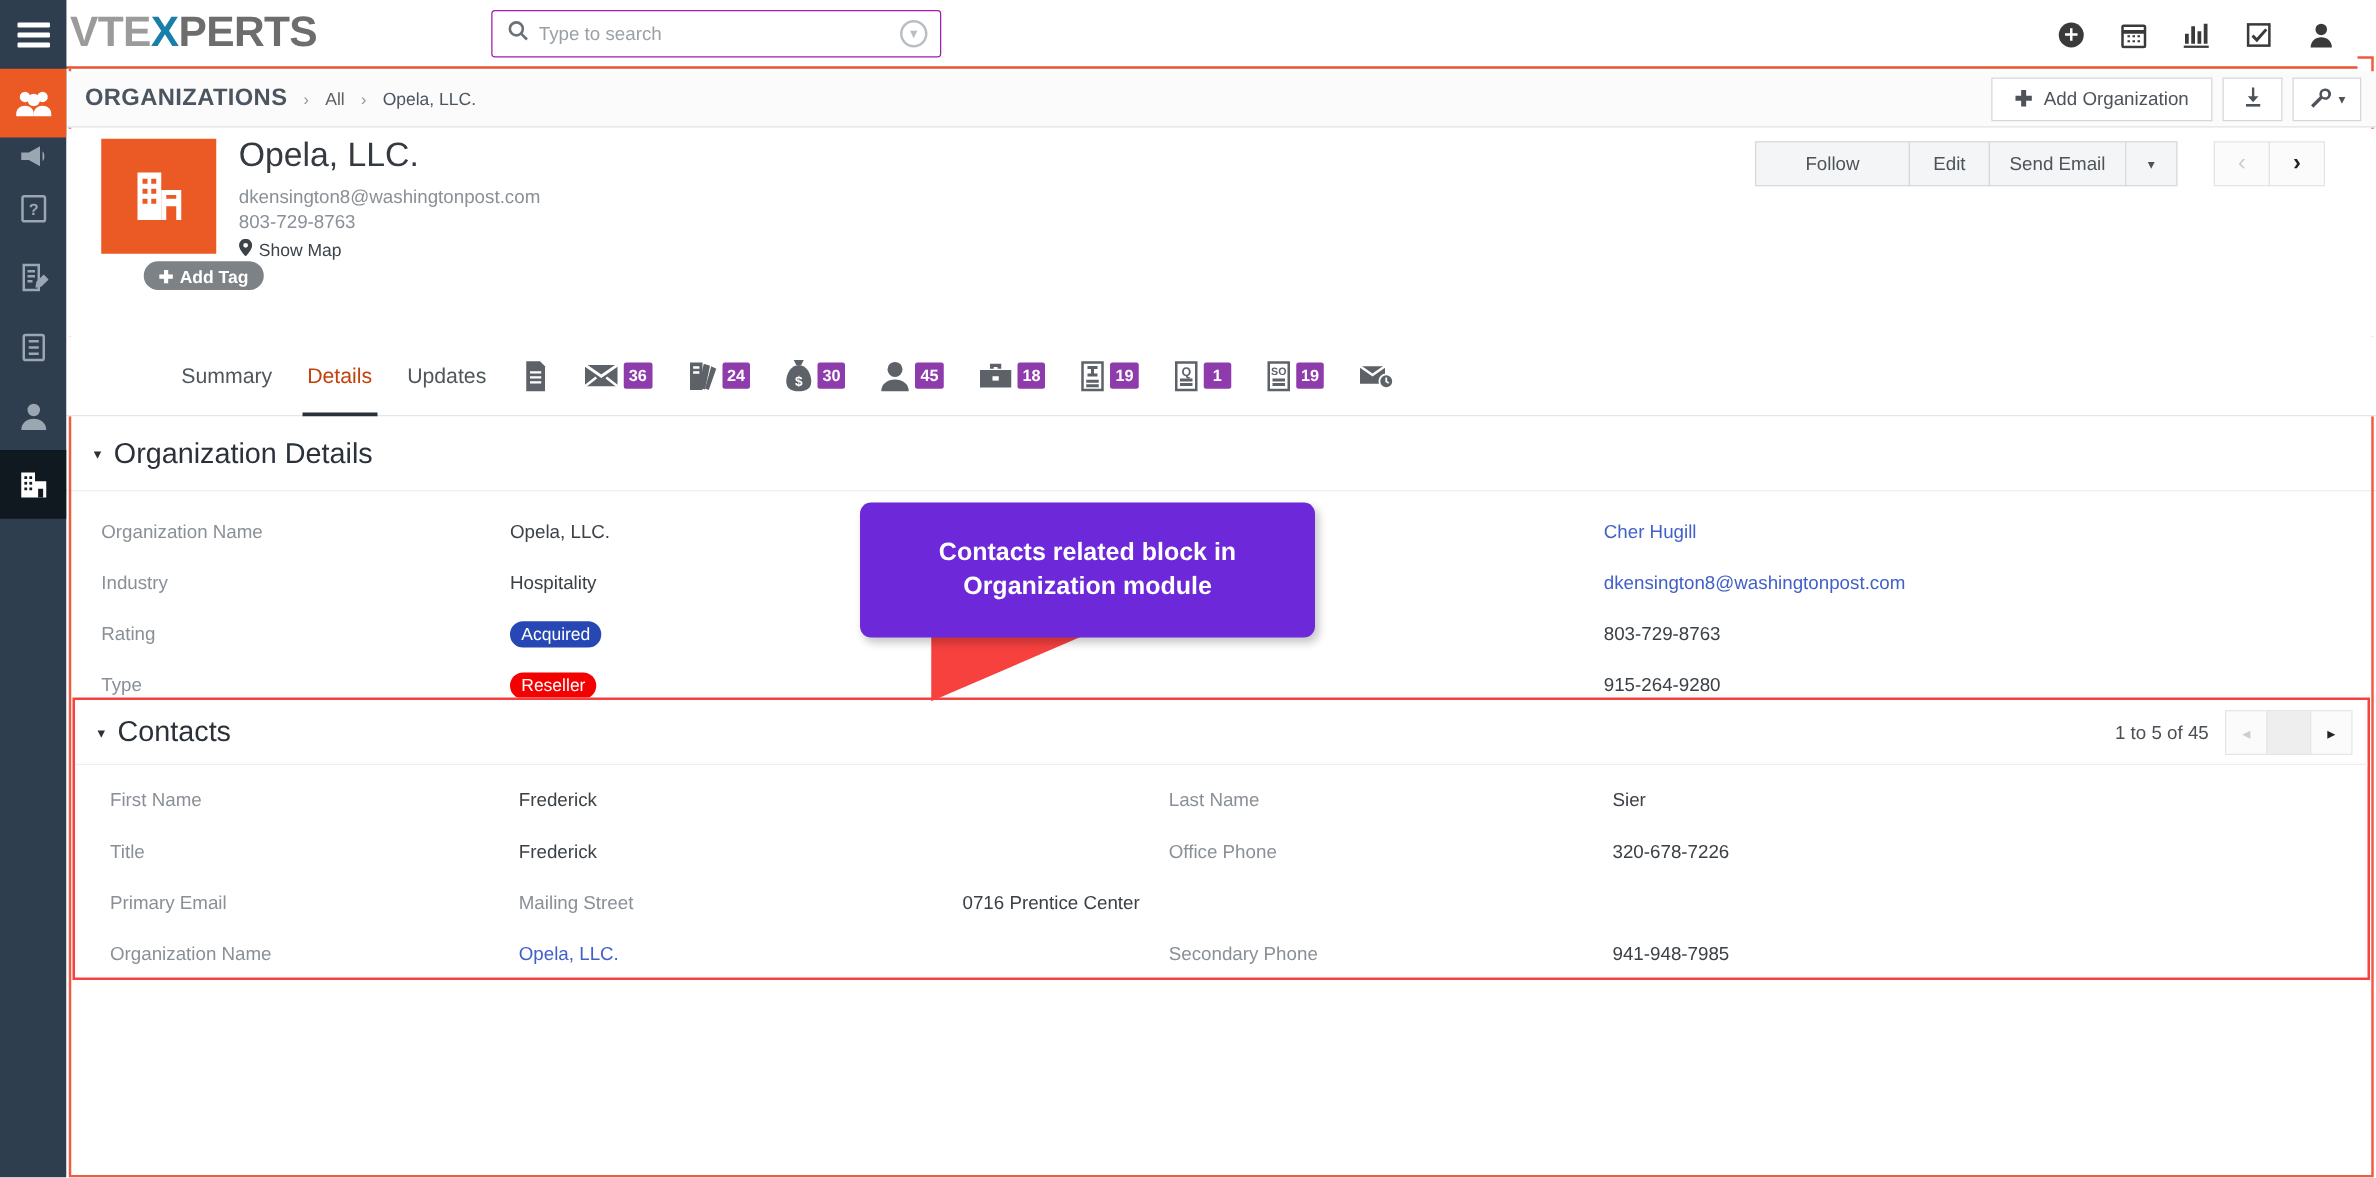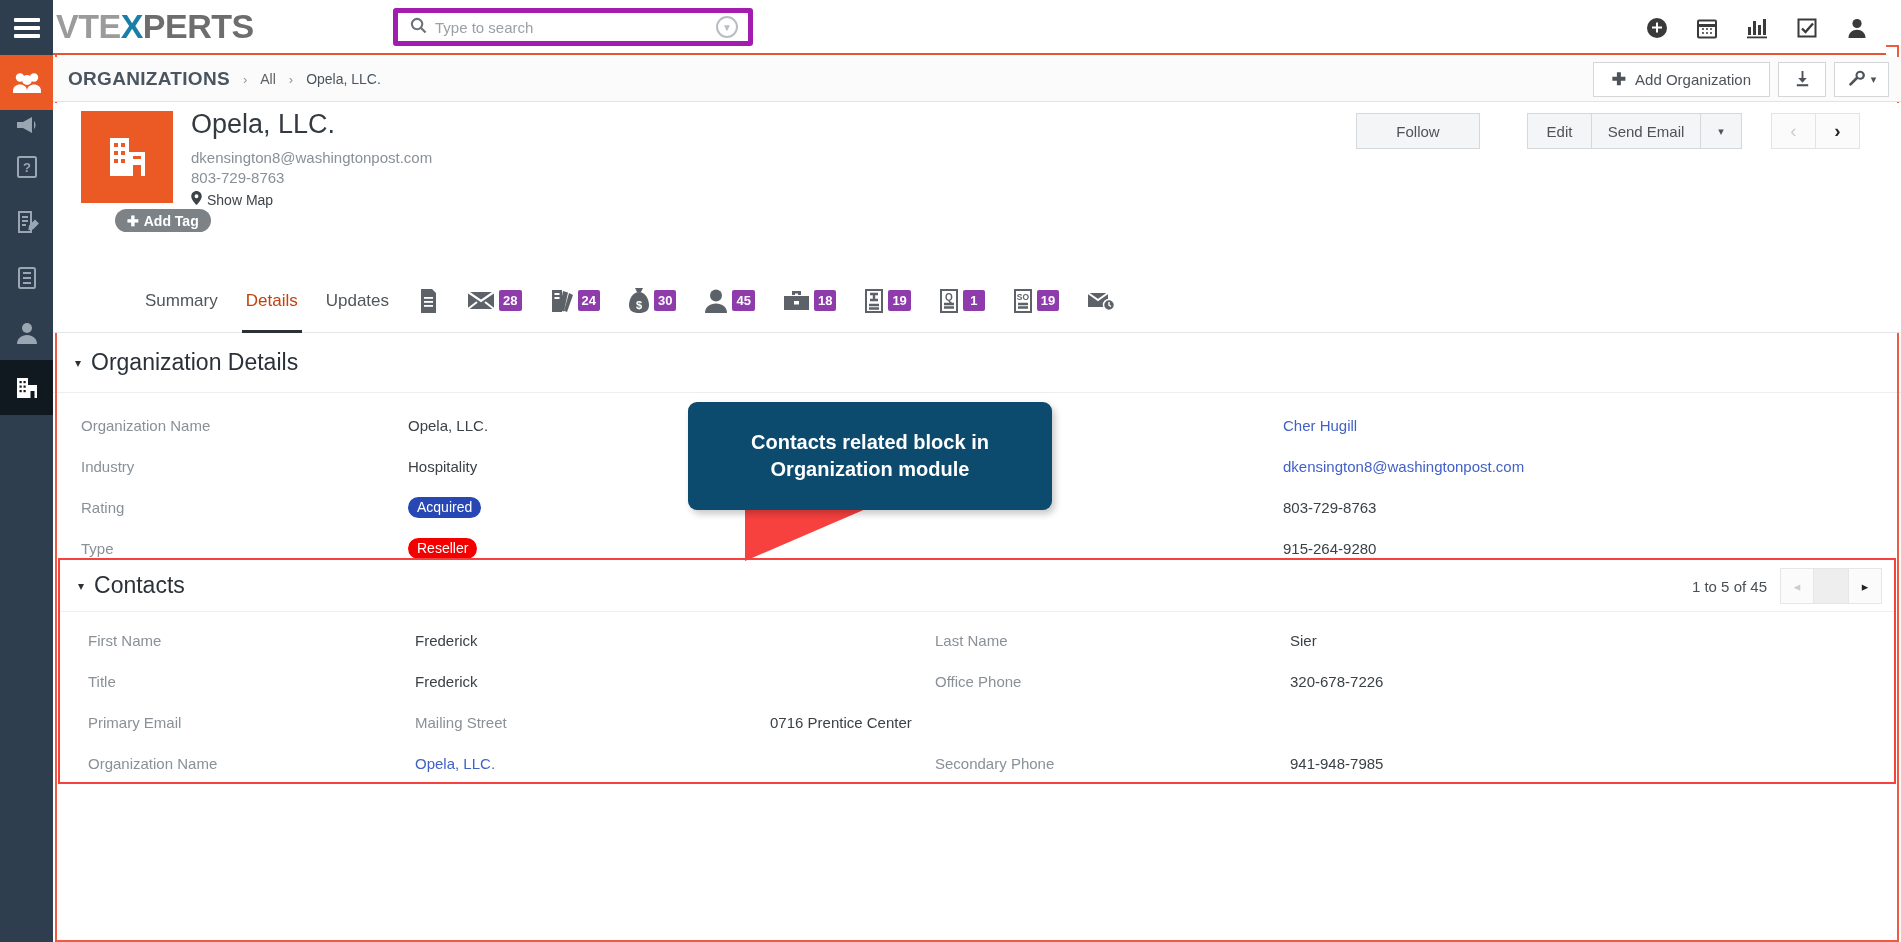--- a/index.html
+++ b/index.html
@@ -51,21 +51,21 @@
     display: flex; align-items: center;
     font-family: "Liberation Sans", sans-serif;
   }
   #logo .g1 { color: #9b9b9b; }
   #logo .gx { color: #1a7fa8; }
   #logo .g2 { color: #6d6d6d; }
 
   #search-wrap {
     position: absolute; left: 355px; top: 8px;
     width: 360px; height: 38px;
-    border: 5px solid #a21caf; border-radius: 3px;
+    border: 1px solid #a21caf; border-radius: 3px;
     background: #fff; display: flex; align-items: center;
   }
   #search-wrap .s-icon { margin: 0 8px 0 12px; color: #6b7177; }
   #search-input {
     flex: 1; border: 0; outline: 0;
     font-size: 15px; color: #8a9097;
     font-family: "Liberation Sans", sans-serif;
     background: transparent;
   }
   #search-input::placeholder { color: #9aa0a6; }
@@ -149,21 +149,21 @@
     display: flex; align-items: center;
   }
   .abtn {
     border: 1px solid #d5d9dc; background: #f4f5f6;
     height: 36px; display: flex; align-items: center; justify-content: center;
     font-size: 15px; color: #4d5359; cursor: pointer;
     font-family: "Liberation Sans", sans-serif;
     margin-right: -1px;
   }
   #btn-follow { width: 124px; }
-  #btn-edit { width: 65px; margin-left: 48px; }
+  #btn-edit { width: 65px; }
   #btn-sendemail { width: 110px; }
   #btn-caret { width: 42px; }
   .navbtn {
     border: 1px solid #e2e5e7; background: #fbfbfb;
     width: 45px; height: 36px;
     display: flex; align-items: center; justify-content: center;
     font-size: 19px; cursor: pointer; margin-right: -1px;
   }
   #btn-prev { color: #c9ced2; margin-left: 30px; }
   #btn-next { color: #1f2428; font-weight: bold; }
@@ -233,21 +233,21 @@
   }
   .pill.blue { background: #2647b4; }
   .pill.red { background: #f40000; }
 
   #fields { padding-top: 12px; }
 
   
   #callout {
     position: absolute; left: 688px; top: 402px;
     width: 364px; height: 108px;
-    background: #0c4a6e; border-radius: 9px;
+    background: #6d28d9; border-radius: 9px;
     display: flex; align-items: center; justify-content: center;
     box-shadow: 3px 4px 7px rgba(0,0,0,0.22);
     z-index: 60;
   }
   #callout-text {
     color: #fff; font-weight: bold; font-size: 20px;
     text-align: center; line-height: 1.35;
     font-family: "Liberation Sans", sans-serif;
     white-space: pre-line;
   }
@@ -518,21 +518,21 @@
   </div>
 
   <div class="tab-ico">
     <span>
       <svg width="28" height="21" viewBox="0 0 28 21" fill="currentColor">
         <path d="M1 2h26v17H1z"></path>
           <path d="M1 2l13 9L27 2" stroke="#fff" stroke-width="2.2" fill="none"></path>
         <path d="M1 19l9-7M27 19l-9-7" stroke="#fff" stroke-width="2" fill="none"></path>
       </svg>
     </span>
-    <span class="badge">28</span>
+    <span class="badge">36</span>
   </div>
 
   <div class="tab-ico">
     <span>
       <svg width="24" height="26" viewBox="0 0 24 26" fill="currentColor">
         <path d="M2 2h10v22H2z"></path>
           <path d="M13 3l5 1.5-4 19-5-1.5z"></path>
         <path d="M19 5l4 2-6 17-3-1.2z"></path>
         <rect x="4.5" y="5" width="5" height="2" fill="#fff"></rect>
         <rect x="4.5" y="9" width="5" height="2" fill="#fff"></rect>

